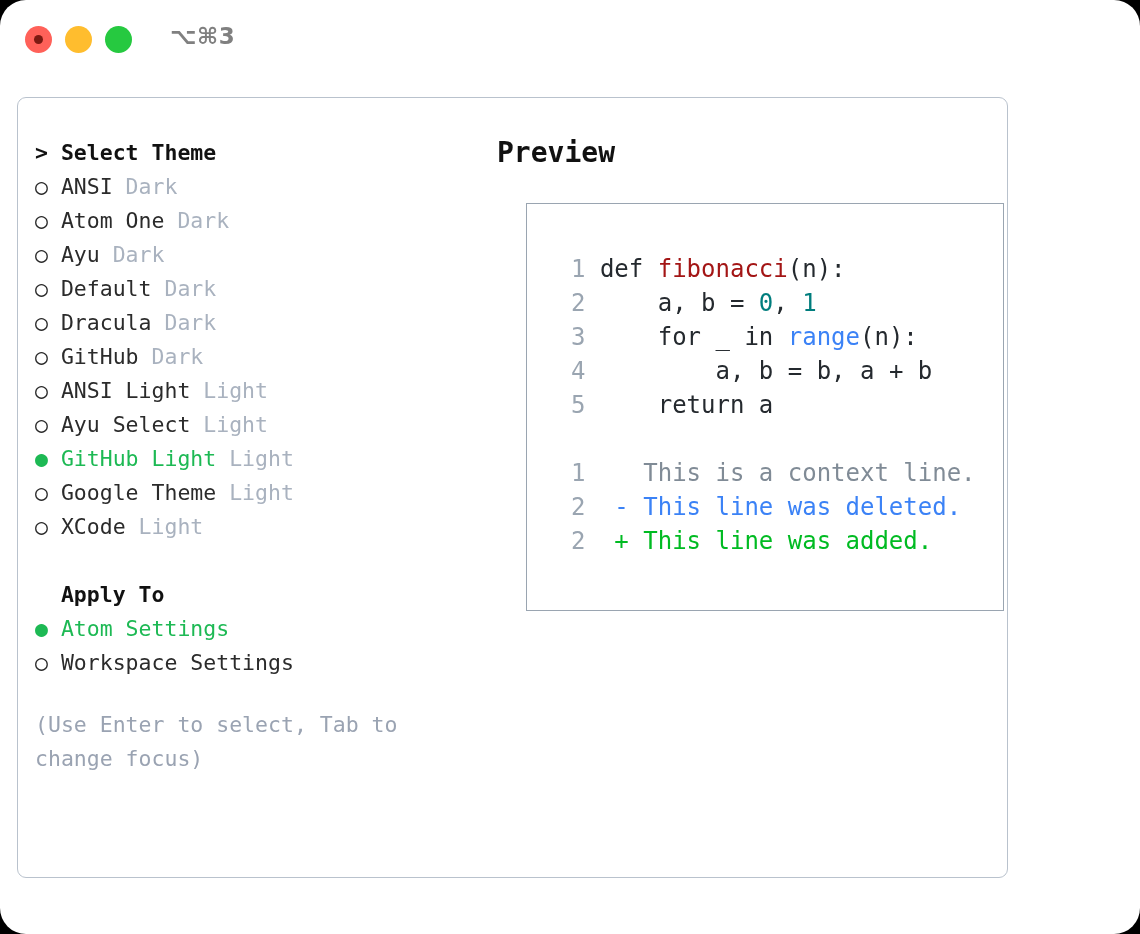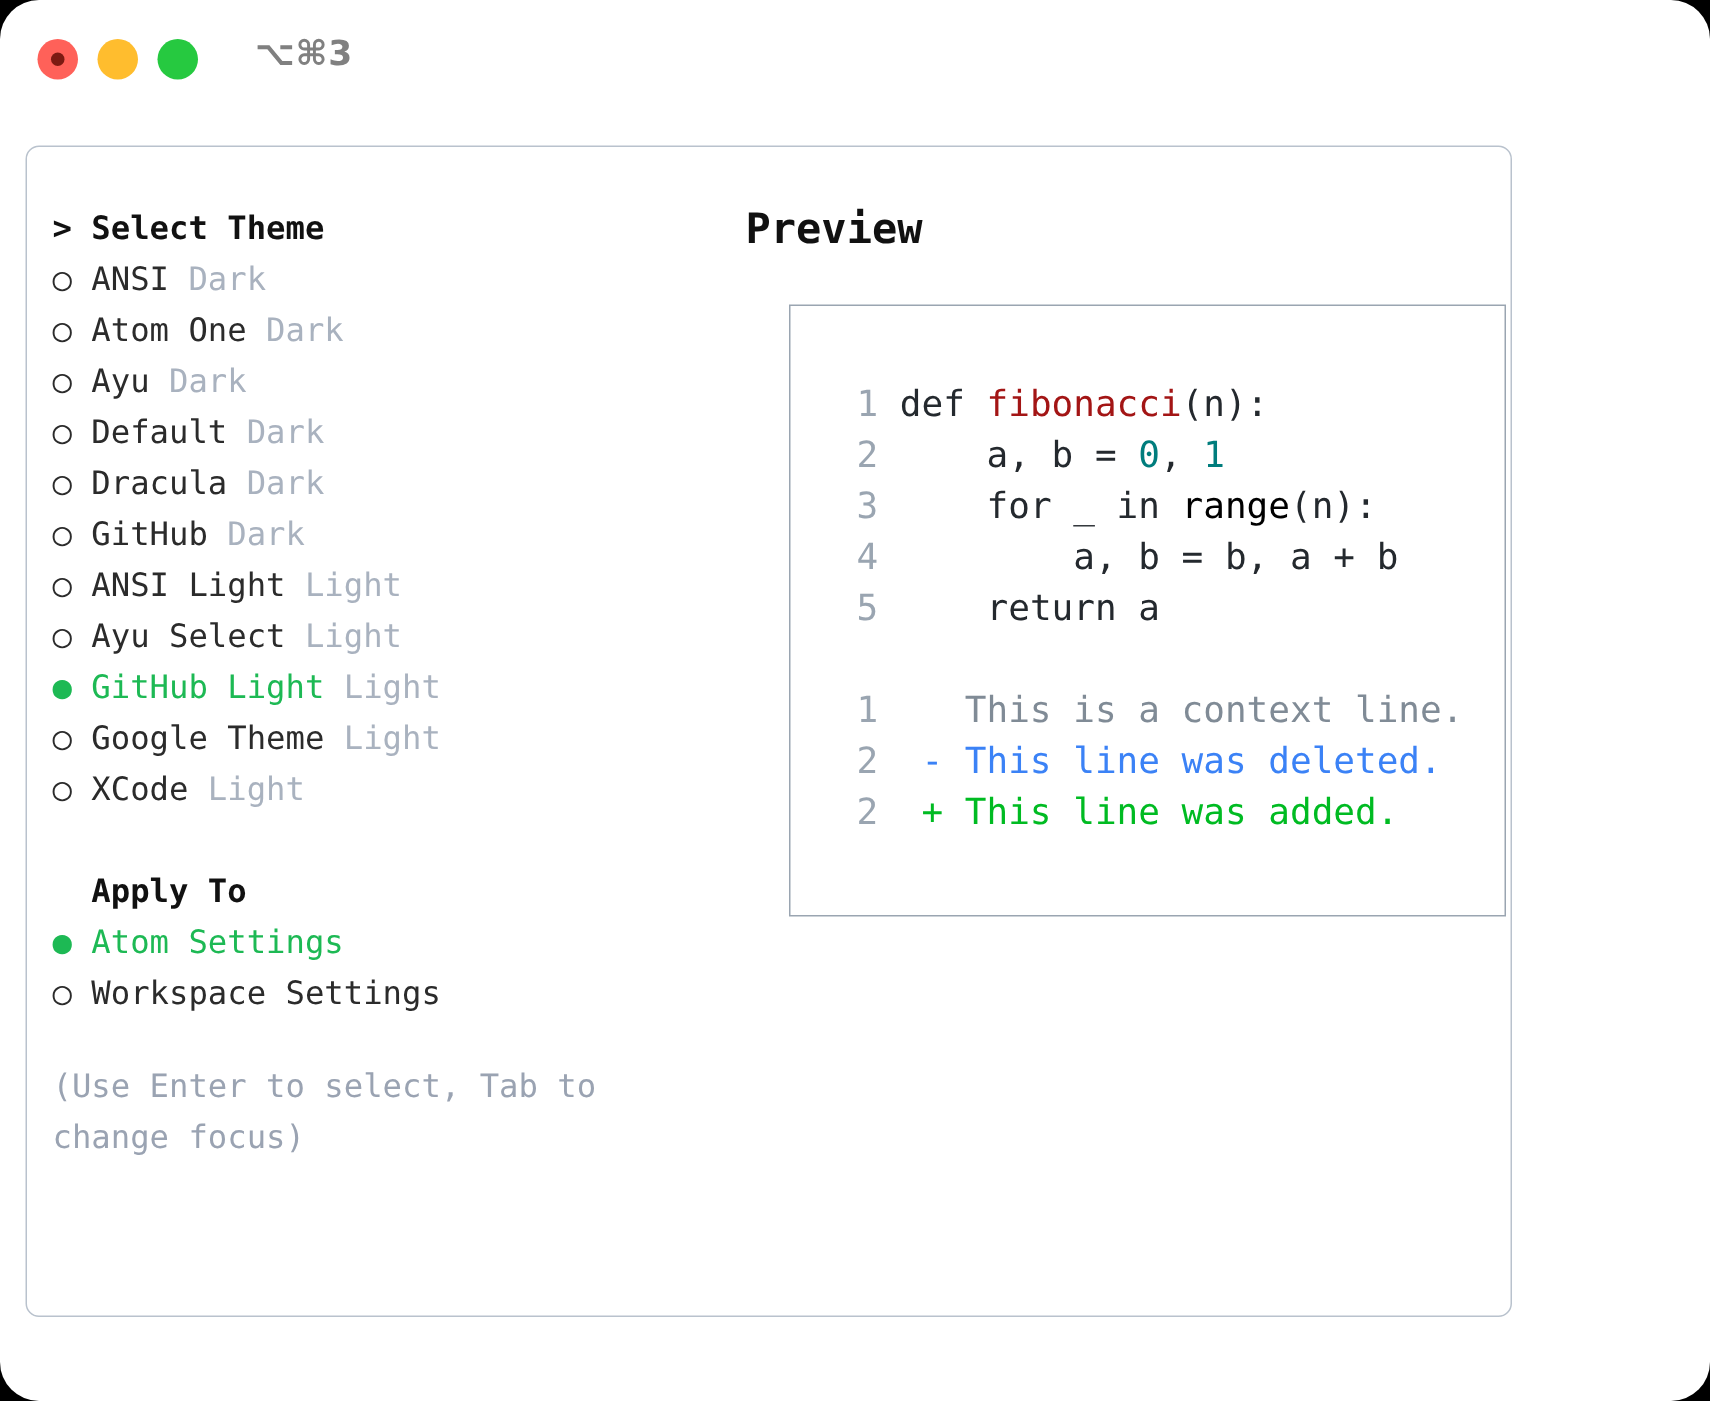--- a/index.html
+++ b/index.html
@@ -154,21 +154,21 @@
   .cline { white-space: pre; }
   .ln {
     color: #9aa5b1;
     display: inline-block;
     width: 1ch;
     text-align: right;
   }
   .tok-plain { color: #24292e; }
   .tok-func  { color: #a31515; }
   .tok-num   { color: #007d7d; }
-  .tok-call  { color: #000000; }
+  .tok-call  { color: #3b82f6; }
 
   .d-ctx { color: #808b96; }
   .d-del { color: #3b82f6; }
   .d-add { color: #00bb22; }
 </style>
 </head>
 <body>
 
 <div id="window">
 

